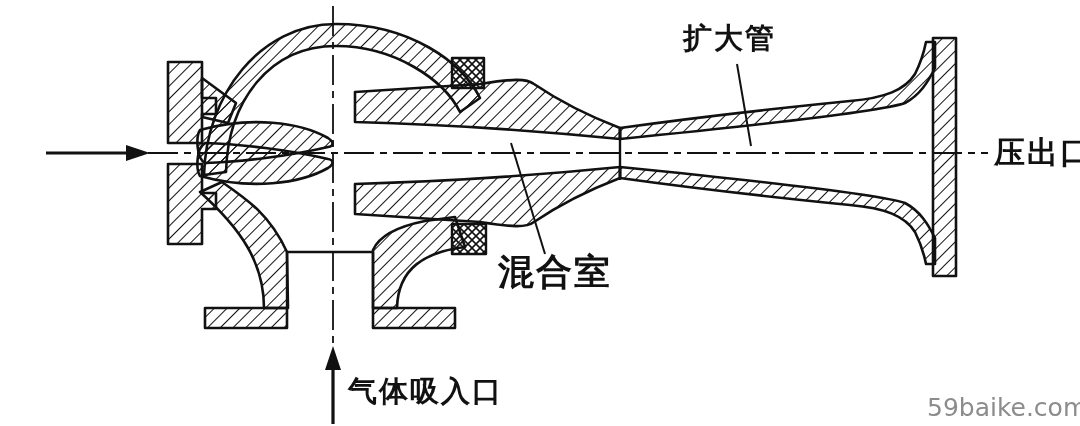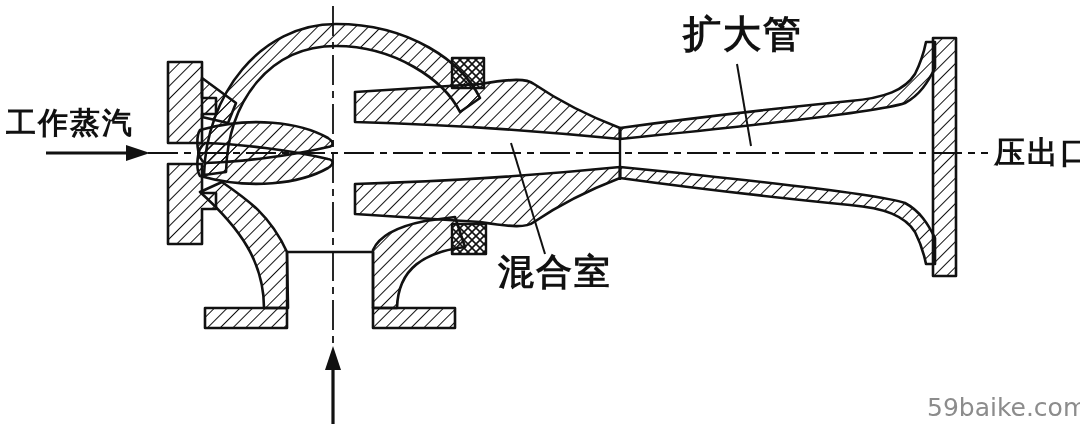--- a/index.html
+++ b/index.html
@@ -6,21 +6,21 @@
   #stage{
     position:relative;width:1080px;height:426px;background:#ffffff;overflow:hidden;
     font-family:"DejaVu Sans","Liberation Sans",sans-serif;
   }
   #drawing{position:absolute;left:0;top:0;}
   .cjk-label{
     position:absolute;color:#111;font-weight:bold;white-space:nowrap;
     letter-spacing:2px;line-height:1;
   }
   .lbl-working-steam{left:6px;top:108px;font-size:30px;}
-  .lbl-expansion-pipe{left:683px;top:15px;font-size:38px;}
+  .lbl-expansion-pipe{left:683px;top:24px;font-size:29px;}
   .lbl-outlet{left:994px;top:137px;font-size:31px;}
   .lbl-mixing-chamber{left:498px;top:254px;font-size:36px;}
   .lbl-gas-inlet{left:348px;top:377px;font-size:29px;}
   .watermark{
     position:absolute;left:927px;top:393px;font-size:25px;color:#8c8c8c;
     font-weight:normal;letter-spacing:0;
   }
   .section{fill:url(#hatch);stroke:#111;stroke-width:2.6;stroke-linejoin:round;}
   .fitting{fill:url(#xhatch);stroke:#111;stroke-width:2.4;stroke-linejoin:round;}
   .centerline{stroke:#111;stroke-width:1.8;fill:none;stroke-dasharray:30 6 7 6;}
@@ -110,23 +110,23 @@
                                C921,244 924,254 926,264 L935,264 L935,238 C928,224 920,211 905,203
                                C880,194 750,180 620,167 Z"></path>
     </g>
 
     <rect class="section" x="933" y="38" width="23" height="238"></rect>
 
     <line class="leader" x1="737" y1="64" x2="751" y2="146"></line>
     <line class="leader" x1="511" y1="143" x2="545" y2="254"></line>
   </svg>
 
-  <div class="cjk-label lbl-working-steam">工作蒸汽</div>
 
   <div class="cjk-label lbl-expansion-pipe">扩大管</div>
 
   <div class="cjk-label lbl-outlet">压出口</div>
 
   <div class="cjk-label lbl-mixing-chamber">混合室</div>
 
+  <div class="cjk-label lbl-gas-inlet">气体吸入口</div>
 
   <div class="watermark">59baike.com</div>
 </div>
 
 </body></html>

